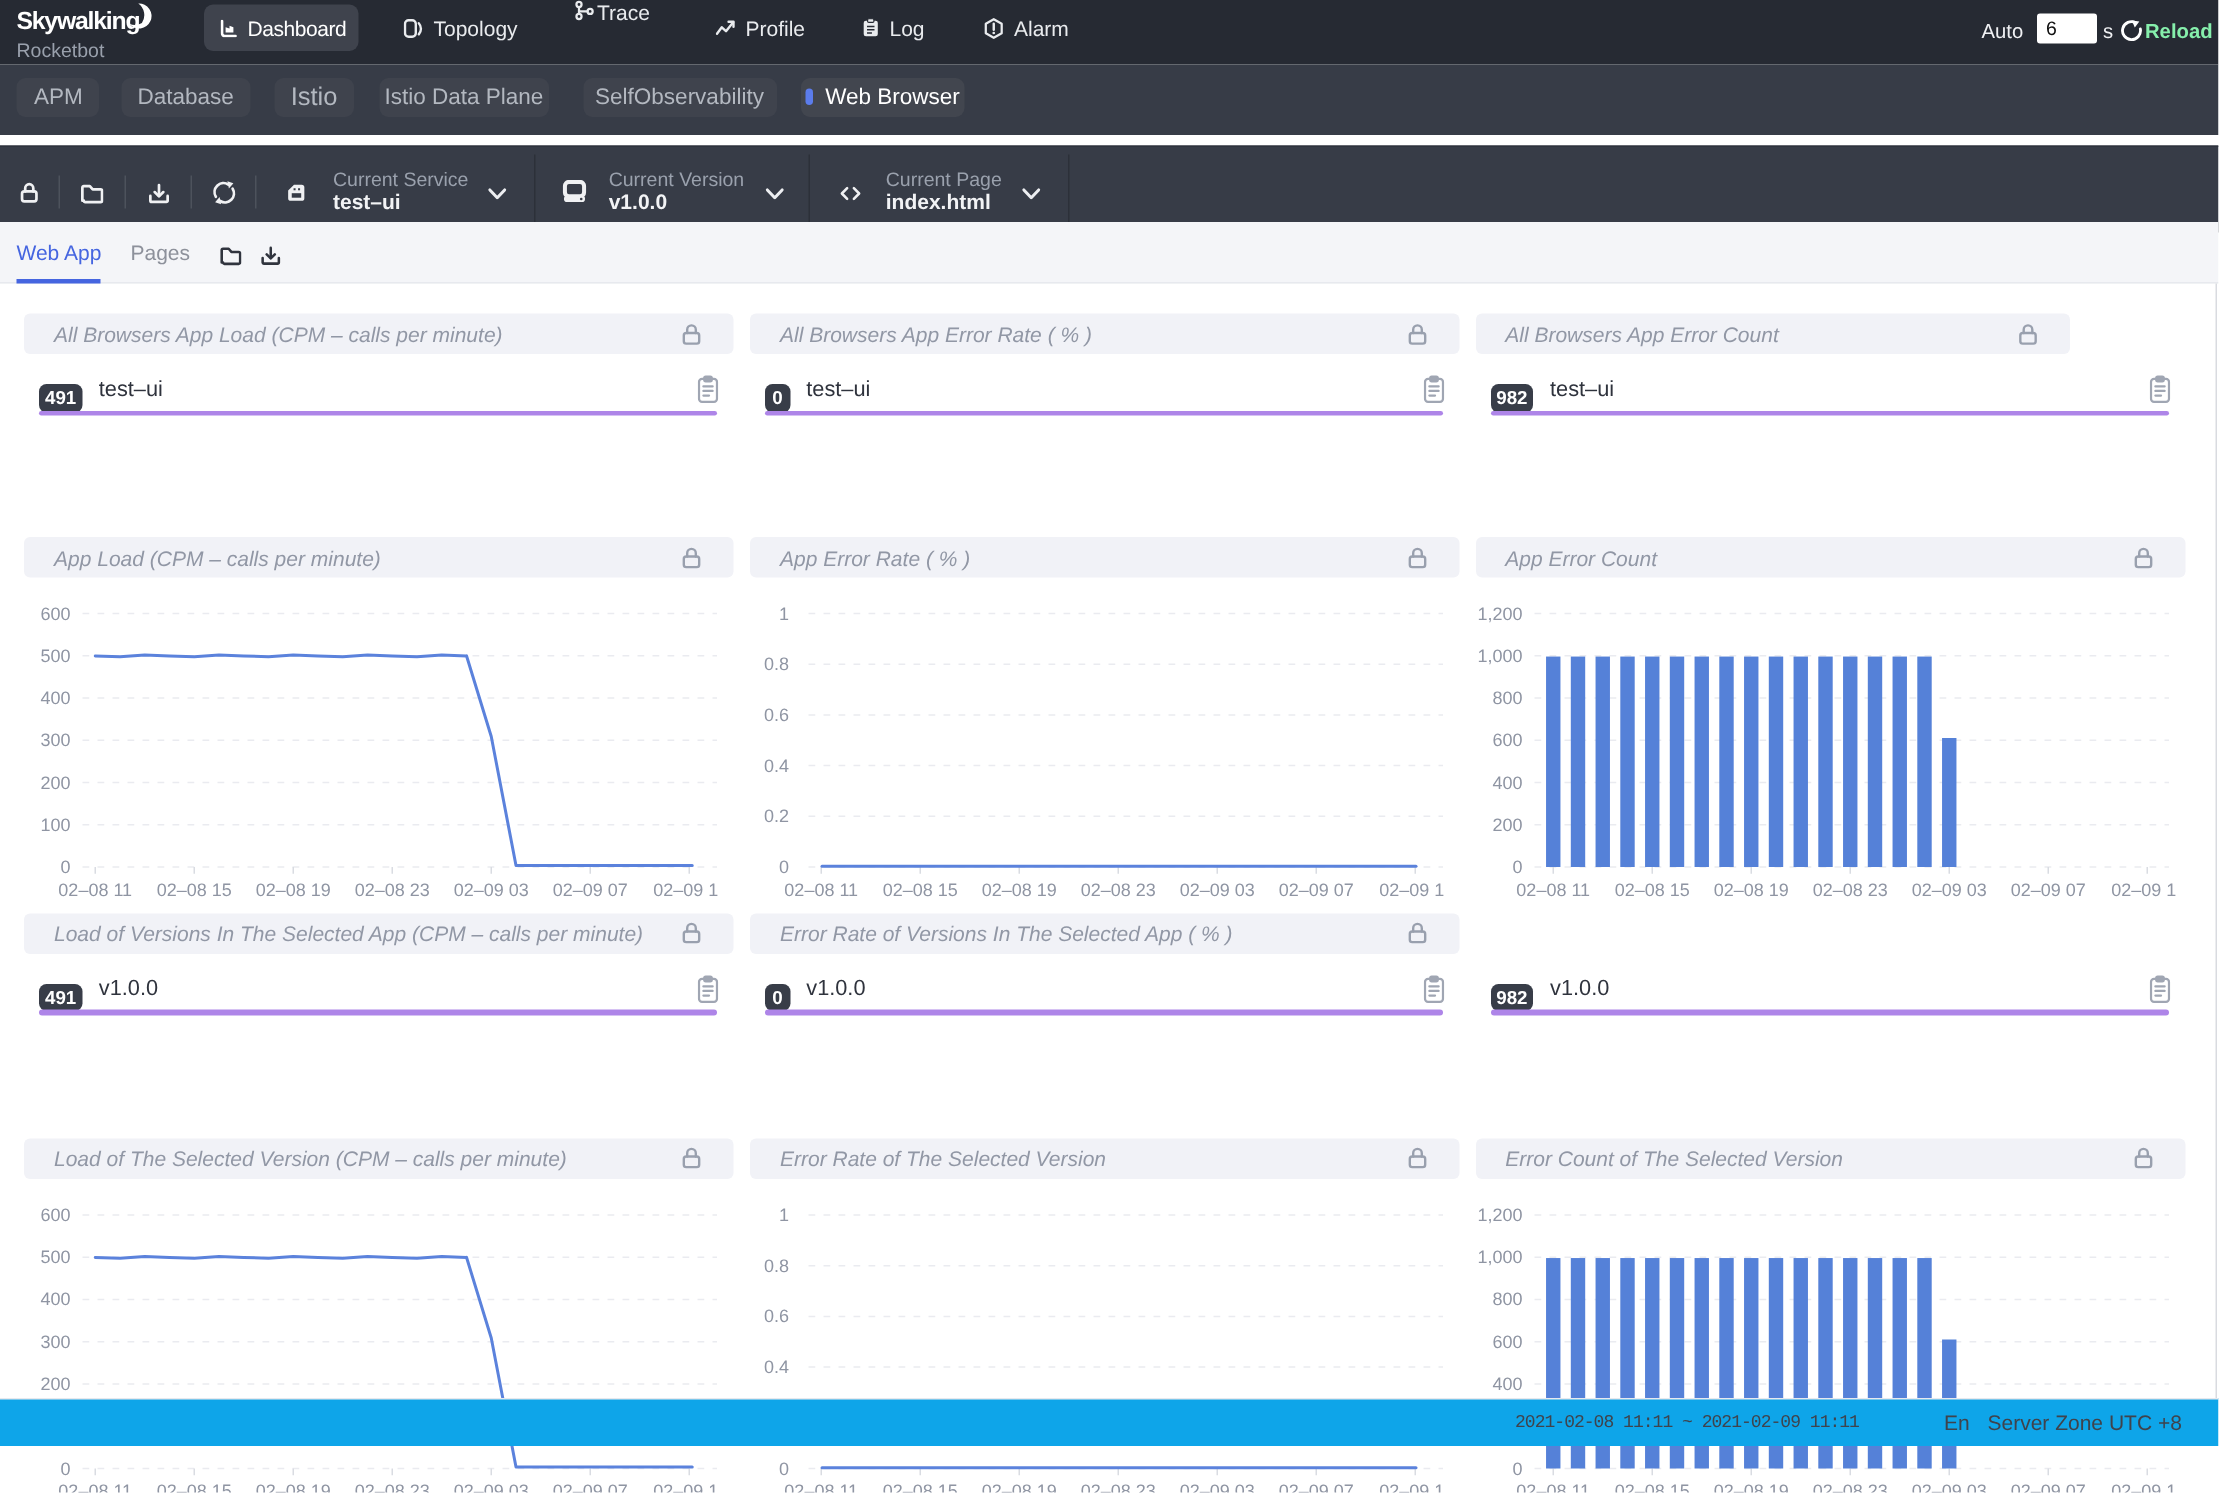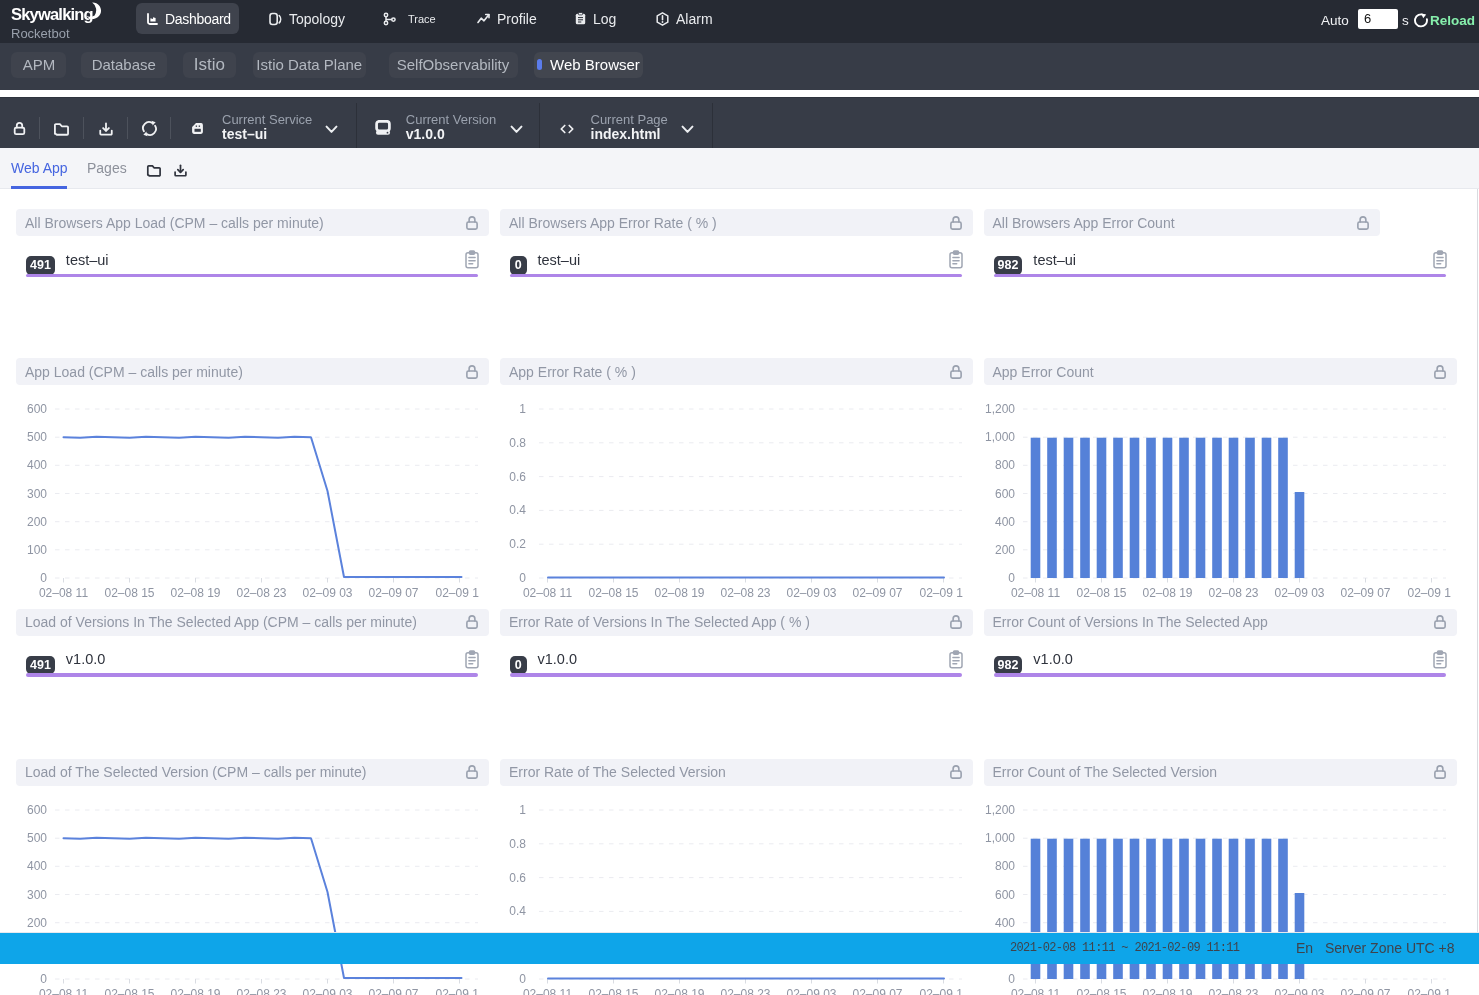--- a/index.html
+++ b/index.html
@@ -1,20 +1,20 @@
 <!DOCTYPE html>
 <html><head><meta charset="utf-8"><title>SkyWalking</title>
 <style>
 * { margin:0; padding:0; }
 html,body { width:1479px; height:995px; overflow:hidden; background:#fff;
   font-family:"Liberation Sans", sans-serif; -webkit-font-smoothing:antialiased; }
 .page { position:relative; width:1479px; height:995px; }
 .chdr { position:absolute; height:27.0px; background:#f1f2f7; border-radius:4px;
   color:#9197a5; font-size:14px; display:flex; align-items:center; box-sizing:border-box;
-  padding:0 9px; justify-content:space-between; }
+  padding:0 20px; justify-content:space-between;font-style:italic; }
 .chdr .lk { display:flex; align-items:center; }
 .badge { background:#383d48; color:#fff; font-size:12.5px; font-weight:bold; border-radius:5px;
   height:18.5px; line-height:18.5px; padding:0 4px; min-width:8.5px; text-align:center; display:inline-block;margin-top:12px; }
 .sname { color:#2f333d; font-size:14.5px; margin-left:11px; }
 svg { display:block; }
 </style></head>
 <body>
 <div class="page">
 
 <div style="position:absolute;left:0;top:0;width:1479px;height:43px;background:#262a33">
@@ -31,21 +31,21 @@
         </svg>
         <span style="letter-spacing:-0.3px">Dashboard</span>
       </div>
   <div style="position:absolute;left:269px;top:0;height:37px;display:flex;align-items:center;gap:7px;color:#e9ebee;font-size:14px">
         <svg width="13" height="14" viewBox="0 0 13 14" style="">
           <rect x="1" y="1.5" width="7.2" height="11" rx="2.4" fill="none" stroke="#e9ebee" stroke-width="1.6"></rect>
           <path d="M10.2 3.5 a5.5 5.5 0 0 1 0 7.4" fill="none" stroke="#e9ebee" stroke-width="1.6" stroke-linecap="round"></path>
         </svg>
         <span>Topology</span>
       </div>
-  <div style="position:absolute;left:383px;top:0;height:37px;display:flex;align-items:center;gap:12px;color:#e9ebee;font-size:11px">
+  <div style="position:absolute;left:383px;top:0;height:37px;display:flex;align-items:flex-start;gap:2px;color:#e9ebee;font-size:14px">
         <svg width="13" height="14" viewBox="0 0 13 14" style="">
           <g fill="none" stroke="#e9ebee" stroke-width="1.5">
             <circle cx="3" cy="3" r="1.7"></circle>
             <circle cx="3" cy="11" r="1.7"></circle>
             <circle cx="10.4" cy="7.6" r="1.7"></circle>
             <path d="M3 4.7 V9.3 M3.6 7.6 H8.7" stroke-linecap="round"></path>
           </g>
         </svg>
         <span>Trace</span>
       </div>
@@ -429,31 +429,20 @@
         <svg width="16" height="16" viewBox="0 0 16 16" style="">
           <g fill="none" stroke="#99a0ae" stroke-width="1.6" stroke-linecap="round" stroke-linejoin="round">
             <rect x="2.88" y="7.04" width="10.24" height="7.04" rx="1.6"></rect>
             <path d="M5.12 7.04 V4.8 a2.88 2.88 0 0 1 5.76 0 V7.04"></path>
           </g>
         </svg>
       </span>
     </div>
     <div class="chdr" style="left:500.0px;top:608.5px;width:473.0px">
       <span>Error Rate of Versions In The Selected App ( % )</span>
-      <span class="lk">
-        <svg width="16" height="16" viewBox="0 0 16 16" style="">
-          <g fill="none" stroke="#99a0ae" stroke-width="1.6" stroke-linecap="round" stroke-linejoin="round">
-            <rect x="2.88" y="7.04" width="10.24" height="7.04" rx="1.6"></rect>
-            <path d="M5.12 7.04 V4.8 a2.88 2.88 0 0 1 5.76 0 V7.04"></path>
-          </g>
-        </svg>
-      </span>
-    </div>
-    <div class="chdr" style="left:983.5px;top:608.5px;width:473.0px">
-      <span>Error Count of Versions In The Selected App</span>
       <span class="lk">
         <svg width="16" height="16" viewBox="0 0 16 16" style="">
           <g fill="none" stroke="#99a0ae" stroke-width="1.6" stroke-linecap="round" stroke-linejoin="round">
             <rect x="2.88" y="7.04" width="10.24" height="7.04" rx="1.6"></rect>
             <path d="M5.12 7.04 V4.8 a2.88 2.88 0 0 1 5.76 0 V7.04"></path>
           </g>
         </svg>
       </span>
     </div>
     <div style="position:absolute;left:26.0px;top:649.5px;height:19px;display:flex;align-items:center">

